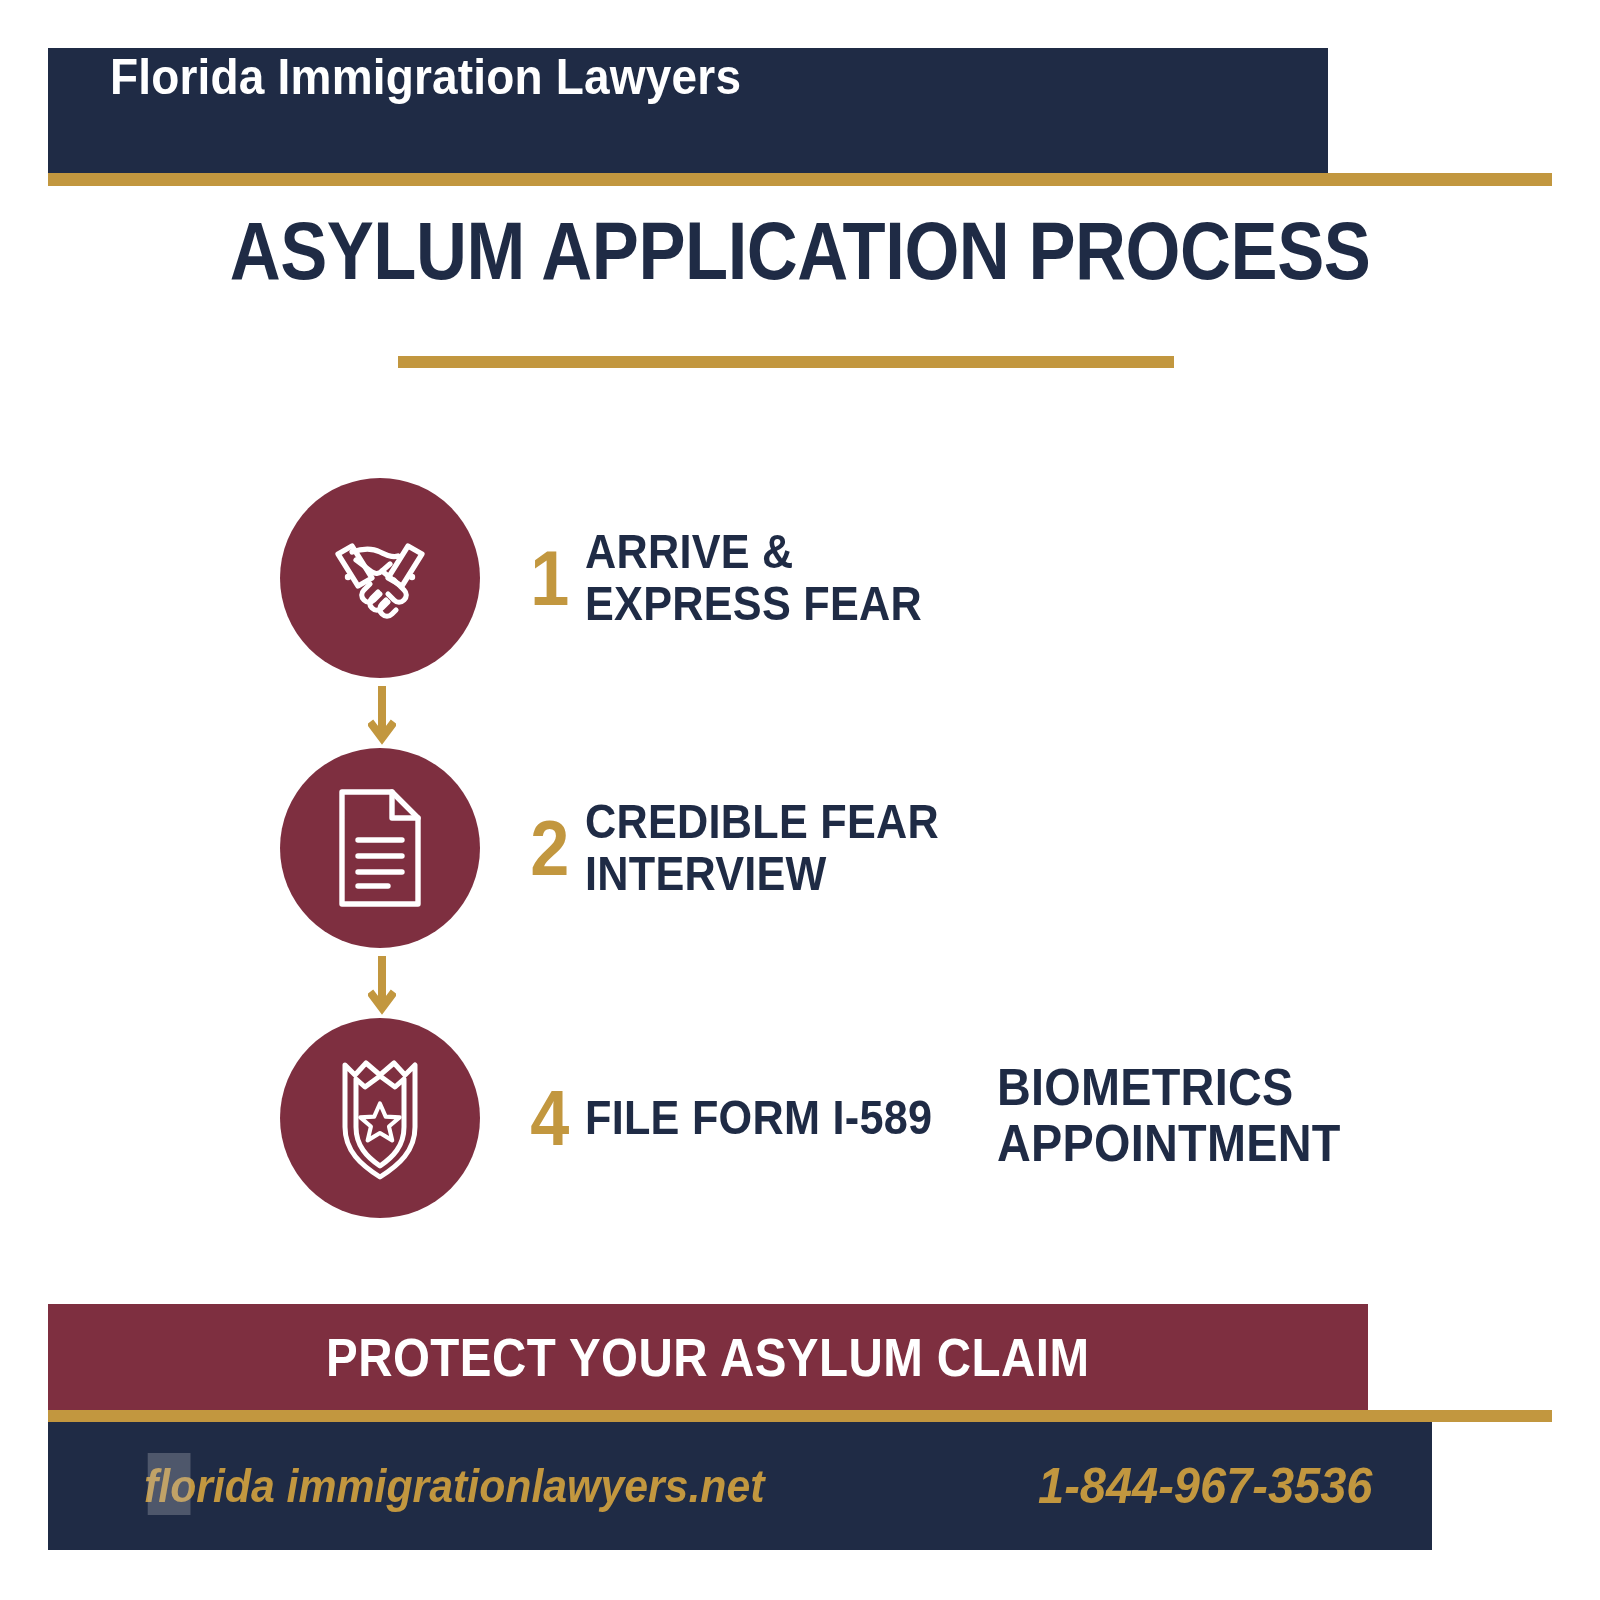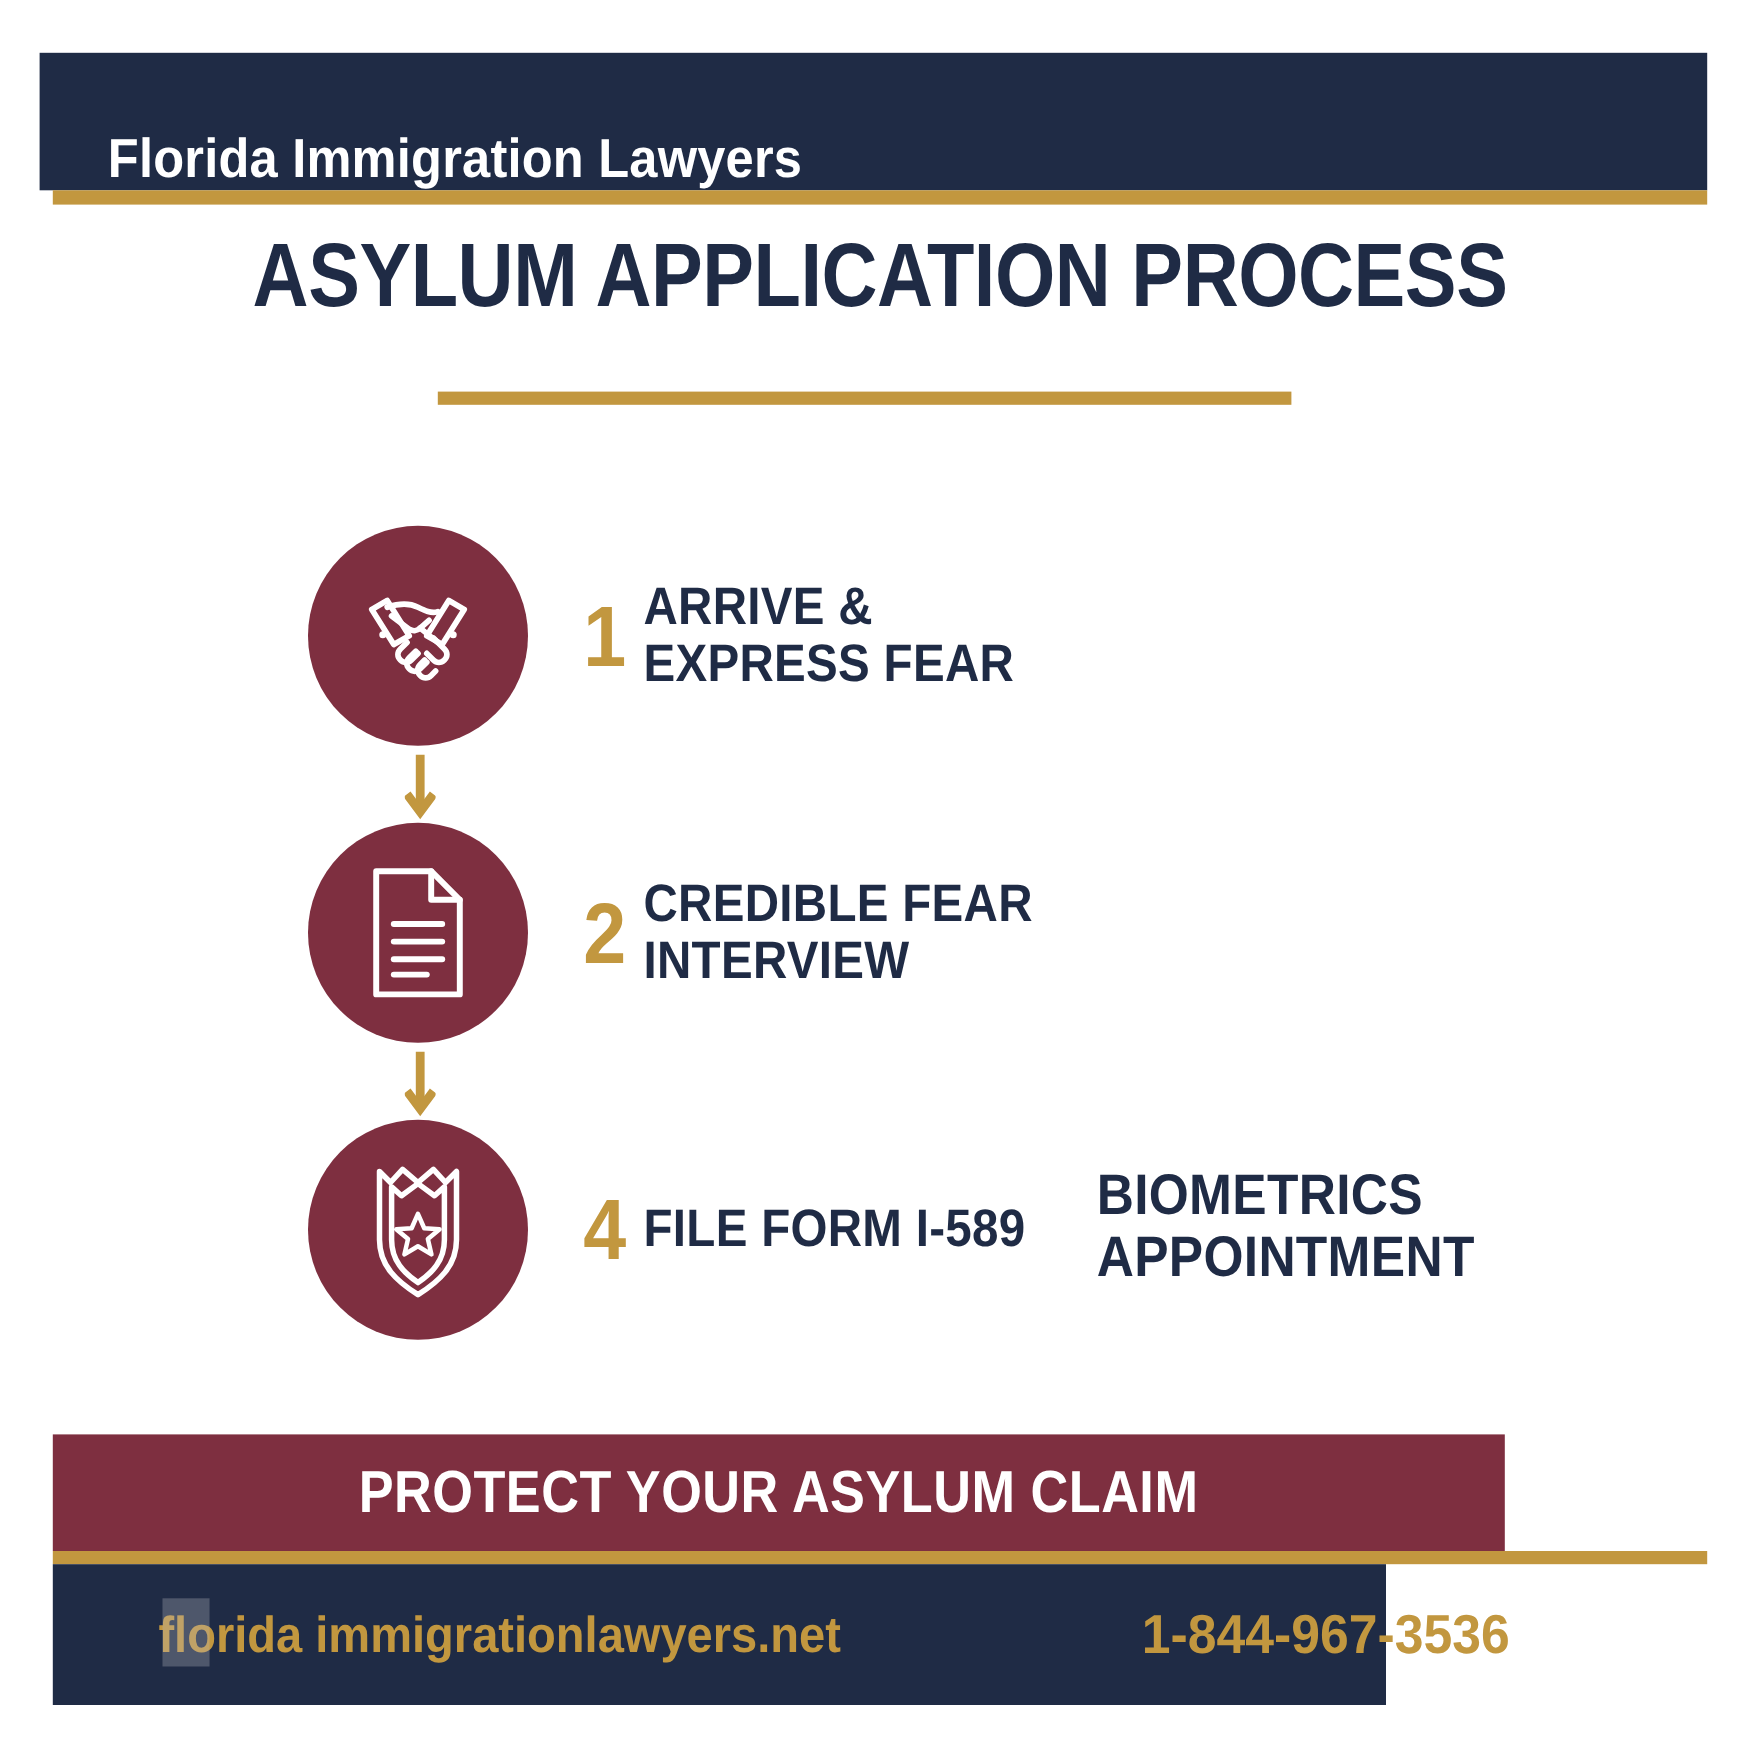--- a/index.html
+++ b/index.html
@@ -19,27 +19,27 @@
     position: relative;
     width: 1600px;
     height: 1600px;
     background: #ffffff;
     box-sizing: border-box;
   }
 
   
   .brand-bar {
     position: absolute;
-    left: 36px;
+    left: 48px;
     top: 48px;
-    width: 1516px;
+    width: 1280px;
     height: 125px;
     background: #1f2b45;
     display: flex;
-    align-items: flex-end;
+    align-items: flex-start;
     box-sizing: border-box;
     padding-left: 62px;
   }
   .brand-name {
     color: #ffffff;
     font-size: 50px;
     font-weight: bold;
     letter-spacing: 0.2px;
     transform: scaleX(0.92);
     transform-origin: left center;
@@ -184,26 +184,27 @@
     width: 1504px;
     height: 12px;
     background: #c2973f;
   }
 
   
   .footer-bar {
     position: absolute;
     left: 48px;
     top: 1422px;
-    width: 1212px;
+    width: 1384px;
     height: 128px;
     background: #1f2b45;
     display: flex;
     align-items: center;
     box-sizing: border-box;
+    font-style: italic;
   }
   .footer-site {
     position: absolute;
     left: 96px;
     color: #c2973f;
     font-size: 46px;
     font-weight: bold;
     transform: scaleX(0.93);
     transform-origin: left center;
     white-space: nowrap;

